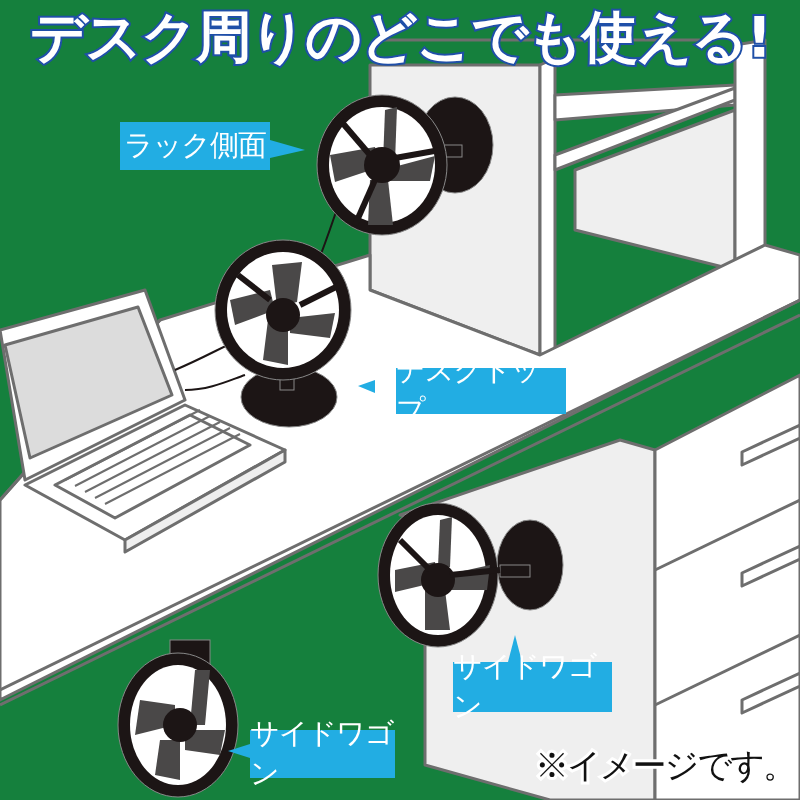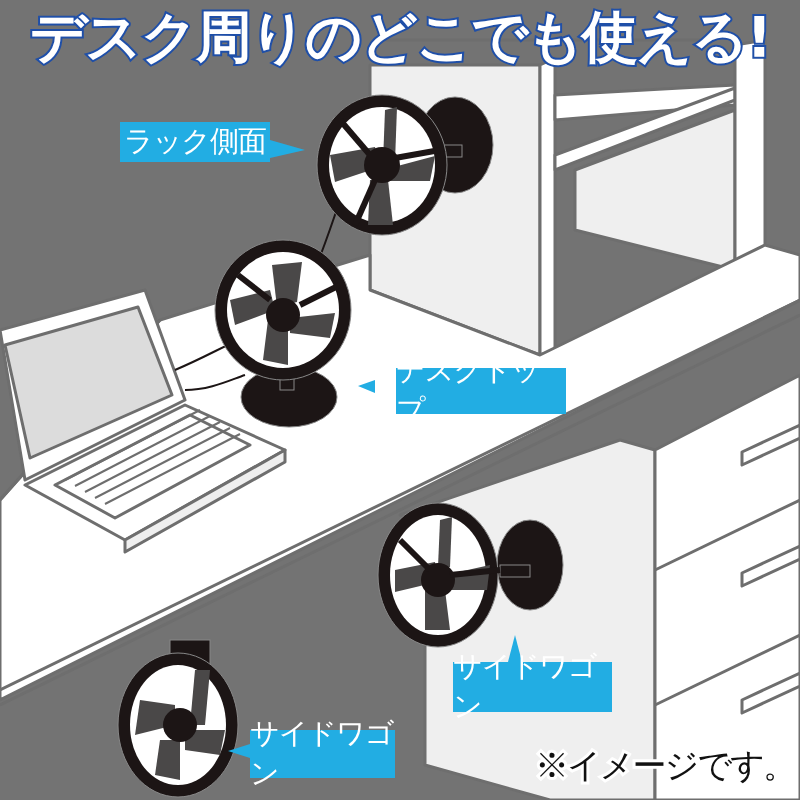--- a/index.html
+++ b/index.html
@@ -1,16 +1,16 @@
 <!DOCTYPE html>
 <html><head>
 <meta charset="utf-8">
 <style>
   html, body { margin:0; padding:0; background:#ffffff; }
-  .stage { position:relative; width:800px; height:800px; overflow:hidden; background:#737373; font-family:"DejaVu Sans","Liberation Sans",sans-serif; }
+  .stage { position:relative; width:800px; height:800px; overflow:hidden; background:#15803d; font-family:"DejaVu Sans","Liberation Sans",sans-serif; }
   svg.art { position:absolute; left:0; top:0; width:800px; height:800px; }
   .headline { position:absolute; left:0; top:2px; width:800px; text-align:center; font-size:56px; font-weight:bold; color:#ffffff; letter-spacing:-2px;
     -webkit-text-stroke:4px #1f4fa8; paint-order:stroke fill; font-family:"DejaVu Sans",sans-serif; line-height:70px; }
   .label { position:absolute; background:#22ade3; color:#ffffff; font-size:29px; font-weight:normal; display:flex; align-items:center; justify-content:center; font-family:"DejaVu Sans",sans-serif; letter-spacing:-1px; }
   .note { position:absolute; left:535px; top:743px; font-size:34px; color:#111111; font-family:Liberation Sans, sans-serif; letter-spacing:-2px;
     -webkit-text-stroke:6px #ffffff; paint-order:stroke fill; }
 </style>
 </head>
 <body>
 
@@ -136,19 +136,19 @@
     <g fill="#22ade3">
       <polygon points="270,140 305,150 270,158"></polygon>
       <polygon points="375,380 358,386 375,393"></polygon>
       <polygon points="508,662 515,635 522,662"></polygon>
       <polygon points="250,744 228,751 250,758"></polygon>
     </g>
   </svg>
 
   <div class="headline">デスク周りのどこでも使える!</div>
 
-  <div class="label" style="left:120px; top:122px; width:150px; height:40px;">ラック側面</div>
+  <div class="label" style="left:120px; top:122px; width:150px; height:48px;">ラック側面</div>
   <div class="label" style="left:375px; top:368px; width:170px; height:46px;margin-left:21px;">デスクトップ</div>
   <div class="label" style="left:453px; top:662px; width:159px; height:50px;">サイドワゴン</div>
   <div class="label" style="left:250px; top:730px; width:145px; height:48px;">サイドワゴン</div>
 
   <div class="note">※イメージです。</div>
 </div>
 
 </body></html>

